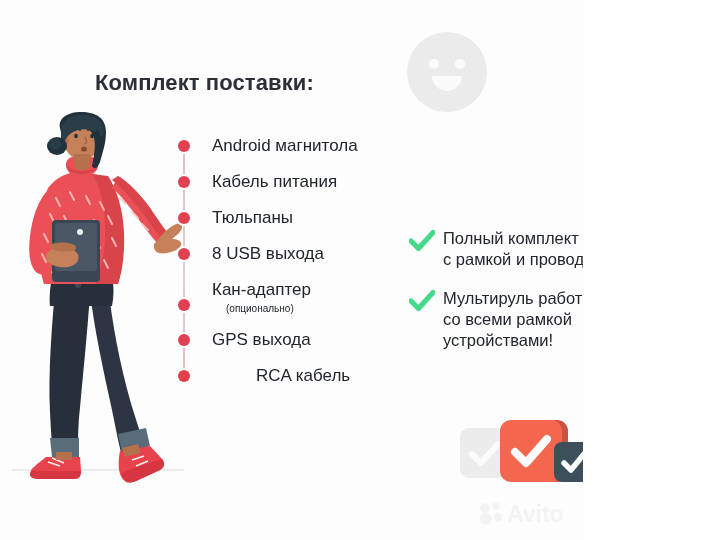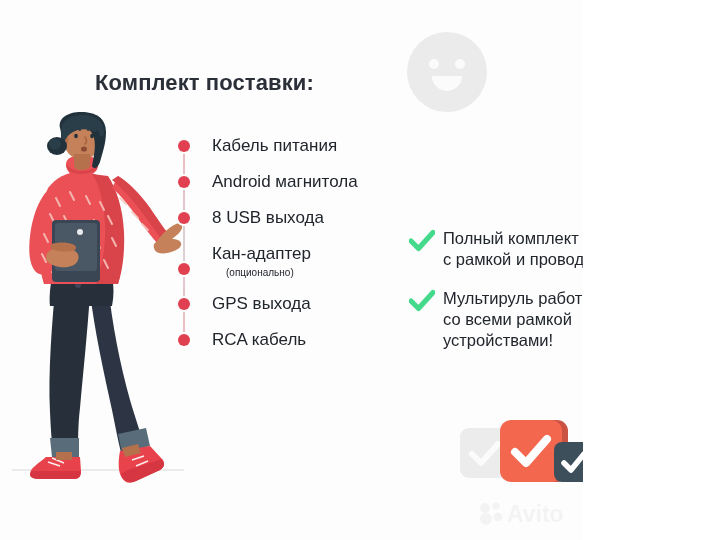--- a/index.html
+++ b/index.html
@@ -168,42 +168,46 @@
     </g>
   </svg>
 
   <div class="title">Комплект поставки:</div>
 
   <div class="list">
     <div class="list-line"></div>
 
     <div class="list-item">
       <span class="dot"></span>
+      <span class="item-text">Android магнитола</span>
+    </div>
+    <div class="list-item">
+      <span class="dot"></span>
       <span class="item-text">Кабель питания</span>
     </div>
     <div class="list-item">
       <span class="dot"></span>
-      <span class="item-text">Android магнитола</span>
+      <span class="item-text">Тюльпаны</span>
     </div>
     <div class="list-item">
       <span class="dot"></span>
       <span class="item-text">8 USB выхода</span>
     </div>
     <div class="list-item" style="margin-bottom:13px;align-items:center;">
       <span class="dot" style="margin-top:12px;"></span>
       <span class="item-text">
         <span>Кан-адаптер</span>
         <span class="item-sub">(опционально)</span>
       </span>
     </div>
     <div class="list-item">
       <span class="dot"></span>
       <span class="item-text">GPS выхода</span>
     </div>
-    <div class="list-item" style="margin-bottom:6px;">
+    <div class="list-item" style="margin-bottom:6px;gap:44px;">
       <span class="dot"></span>
       <span class="item-text">RCA кабель</span>
     </div>
   </div>
 
   <div class="checks">
     <div class="check-row">
       <svg class="check-icon" viewBox="0 0 26 24">
         <path d="M2 12 L9.5 19.5 L24 3.5" fill="none" stroke="#45d98b" stroke-width="5.2" stroke-linecap="round" stroke-linejoin="round"></path>
       </svg>

